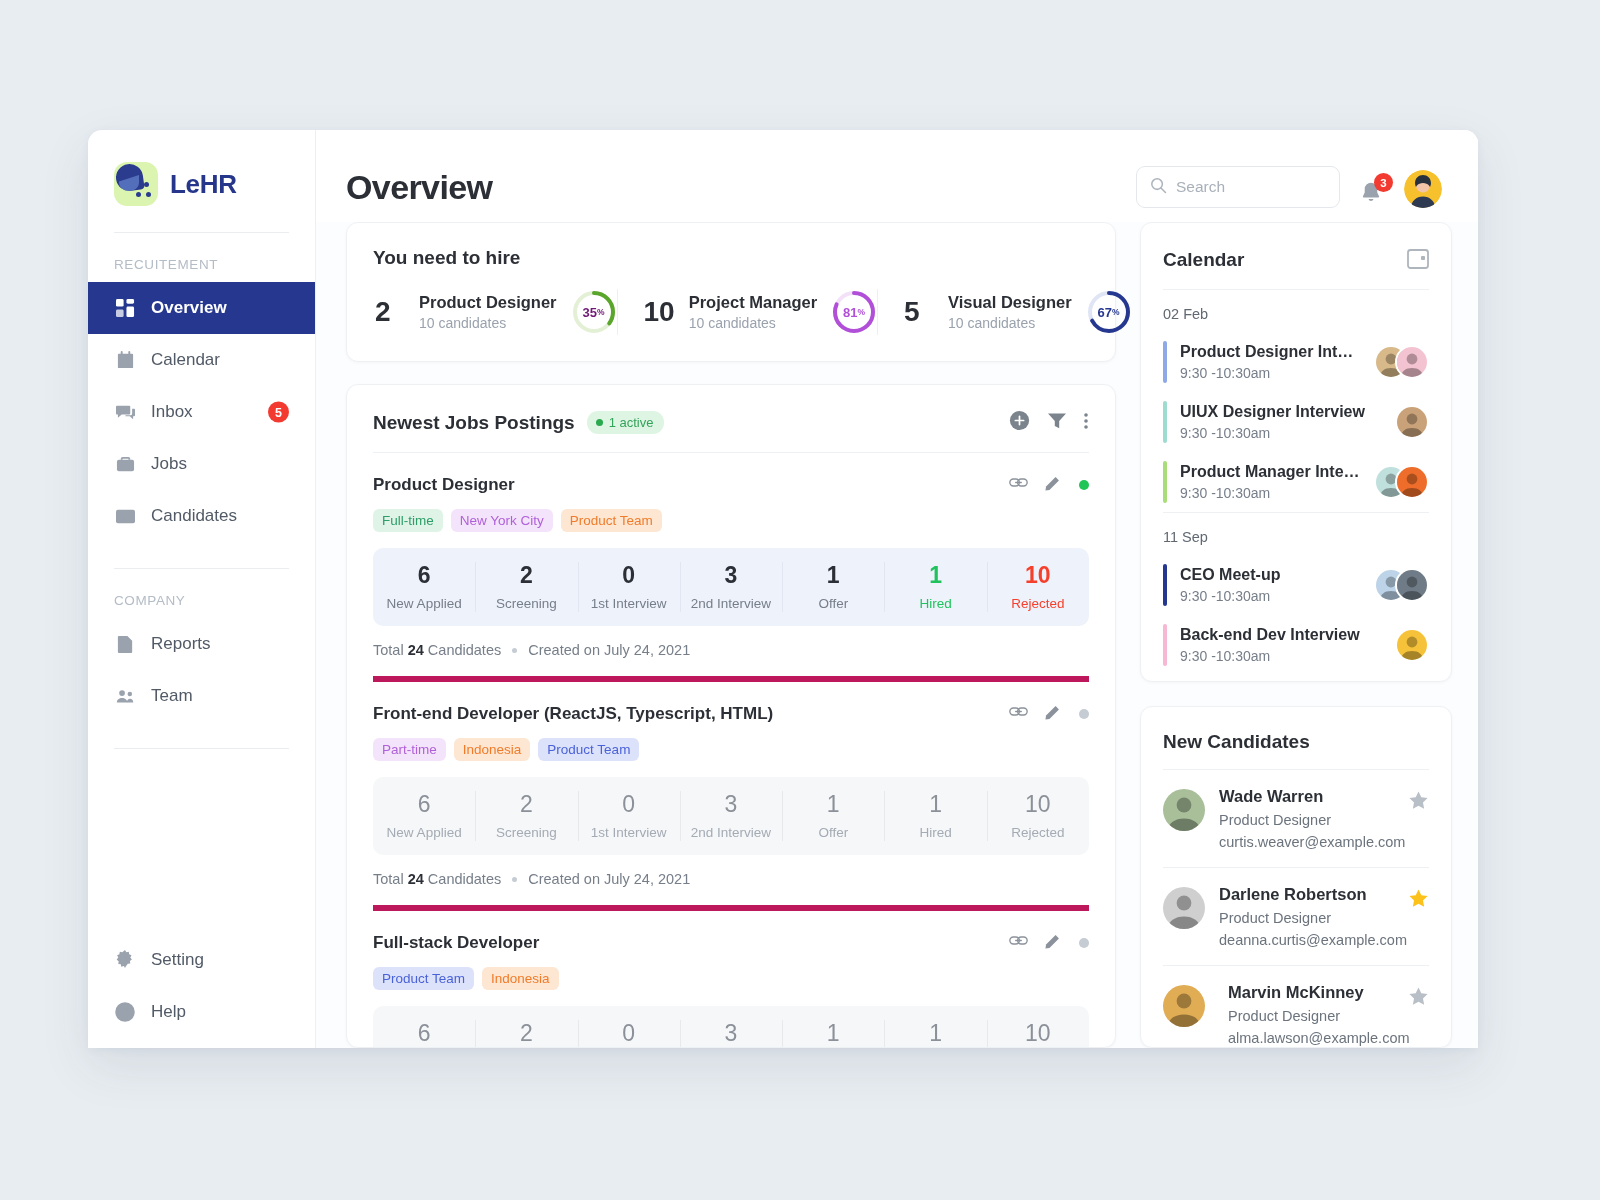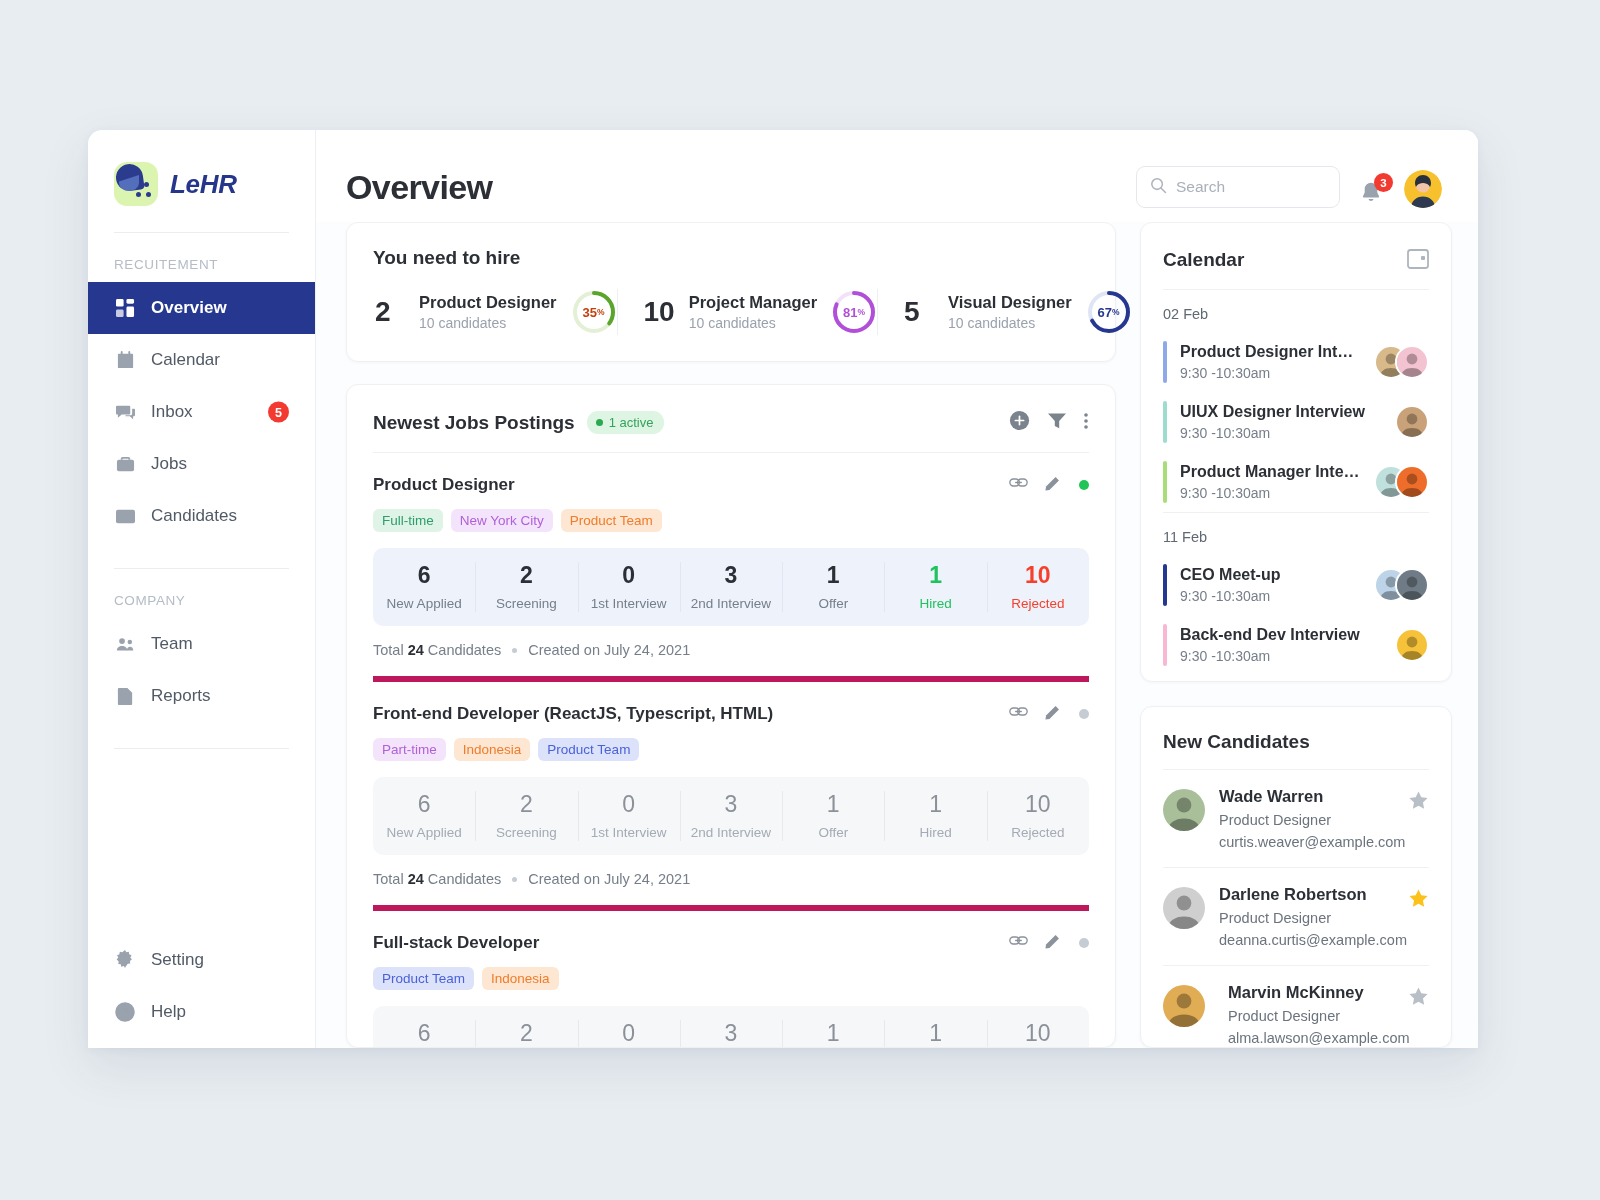--- a/index.html
+++ b/index.html
@@ -17,21 +17,21 @@
     width:1390px; height:918px;
     background:#ffffff;
     border-radius:14px 14px 0 0;
     box-shadow:0 18px 50px rgba(40,60,90,.10), 0 2px 10px rgba(40,60,90,.05);
     display:flex; overflow:hidden;
   }
 
   
   .sidebar{ width:228px; flex:0 0 228px; border-right:1px solid #edf0f3;
             display:flex; flex-direction:column; padding:0; position:relative; }
-  .brand{ display:flex; align-items:center; gap:12px; padding:32px 0 0 26px;font-style:italic; }
+  .brand{ display:flex; align-items:center; gap:12px; padding:32px 0 0 26px; }
   .logo-mark{ width:44px; height:44px; border-radius:13px; background:#dbf5b0;
               position:relative; overflow:hidden; flex:0 0 44px; }
   .logo-leaf{ position:absolute; left:2px; top:2px; width:27px; height:27px;
               background:#2b3c8e; border-radius:50% 50% 4px 50%; transform:rotate(-8deg); }
   .logo-leaf2{ position:absolute; left:5px; top:13px; width:20px; height:16px;
                background:#5a78c4; border-radius:0 0 50% 50%; opacity:.85;
                clip-path:polygon(0 40%,100% 0,100% 100%,0 100%); }
   .logo-d1{ position:absolute; right:9px; top:20px; width:5px; height:5px; border-radius:50%; background:#2b3c8e; }
   .logo-d2{ position:absolute; right:17px; top:30px; width:5px; height:5px; border-radius:50%; background:#2b3c8e; }
   .logo-d3{ position:absolute; right:7px; top:30px; width:5px; height:5px; border-radius:50%; background:#2b3c8e; }
@@ -231,39 +231,39 @@
           </svg>
         </span>
       <span>Candidates</span>
     </div>
 
     <div class="side-rule"></div>
     <div class="side-section">COMPANY</div>
 
     <div class="nav-item">
       <span class="ic">
+          <svg width="19" height="19" viewBox="0 0 18 20">
+            <path d="M2 1h9l5 5v12a1 1 0 01-1 1H2a1 1 0 01-1-1V2a1 1 0 011-1z"></path>
+            <rect x="4" y="9" width="9" height="1.6" rx=".8" fill="#fff"></rect>
+            <rect x="4" y="12.5" width="9" height="1.6" rx=".8" fill="#fff"></rect>
+          </svg>
+        </span>
+      <span>Reports</span>
+    </div>
+
+    <div class="nav-item">
+      <span class="ic">
           <svg width="19" height="19" viewBox="0 0 22 20">
             <circle cx="7" cy="6" r="3.3"></circle>
             <path d="M1 17c0-3.3 2.7-5.2 6-5.2s6 1.9 6 5.2H1z"></path>
             <circle cx="16" cy="7" r="2.6"></circle>
             <path d="M12.5 17c0-2.6 1.7-4.3 3.8-4.3 2.1 0 3.7 1.7 3.7 4.3h-7.5z"></path>
           </svg>
         </span>
       <span>Team</span>
-    </div>
-
-    <div class="nav-item">
-      <span class="ic">
-          <svg width="19" height="19" viewBox="0 0 18 20">
-            <path d="M2 1h9l5 5v12a1 1 0 01-1 1H2a1 1 0 01-1-1V2a1 1 0 011-1z"></path>
-            <rect x="4" y="9" width="9" height="1.6" rx=".8" fill="#fff"></rect>
-            <rect x="4" y="12.5" width="9" height="1.6" rx=".8" fill="#fff"></rect>
-          </svg>
-        </span>
-      <span>Reports</span>
     </div>
 
     <div class="side-rule"></div>
 
     <div class="side-bottom">
       <div class="nav-item">
         <span class="ic">
             <svg width="20" height="20" viewBox="0 0 20 20">
               <path d="M10 0l1.3 2.2 2.5-.5.4 2.5 2.3 1.1-1.2 2.2 1.6 1.9-2 1.6.4 2.5-2.5.3L11.1 16 10 18l-1.1-2-2.7.8-.4-2.5-2.5-.3.4-2.5L1.7 9.4l1.6-1.9L2.1 5.3l2.3-1.1.4-2.5 2.5.5L10 0z"></path>
               <circle cx="10" cy="9.2" r="3.2" fill="#fff"></circle>
@@ -322,21 +322,21 @@
           <div class="hire-row" id="hire-row">
               <div class="hire-item">
                 <div class="hire-num">2</div>
                 <div class="hire-txt">
                   <div class="hire-role">Product Designer</div>
                   <div class="hire-cand">10 candidates</div>
                 </div>
                 <div class="ring"><svg width="46" height="46">
                     <circle cx="23" cy="23" r="19" fill="none" stroke="#e4f0d5" stroke-width="4"></circle>
                     <circle cx="23" cy="23" r="19" fill="none" stroke="#5aa52b" stroke-width="4" stroke-linecap="round" stroke-dasharray="119.38052083641213" stroke-dashoffset="77.59733854366789"></circle>
-                  </svg><div class="ring-lbl" style="color:#c2410c">35<sup>%</sup></div></div>
+                  </svg><div class="ring-lbl" style="color:#701a75">35<sup>%</sup></div></div>
               </div>
               <div class="hire-item">
                 <div class="hire-num">10</div>
                 <div class="hire-txt">
                   <div class="hire-role">Project Manager</div>
                   <div class="hire-cand">10 candidates</div>
                 </div>
                 <div class="ring"><svg width="46" height="46">
                     <circle cx="23" cy="23" r="19" fill="none" stroke="#f3e1fa" stroke-width="4"></circle>
                     <circle cx="23" cy="23" r="19" fill="none" stroke="#b14fd8" stroke-width="4" stroke-linecap="round" stroke-dasharray="119.38052083641213" stroke-dashoffset="22.6822989589183"></circle>
@@ -609,21 +609,21 @@
                       </svg></span>
                     <span class="av"><svg width="30" height="30" viewBox="0 0 30 30">
                         <rect width="30" height="30" fill="#ee6d2a"></rect>
                         <circle cx="15" cy="12" r="5.4" fill="rgba(0,0,0,.28)"></circle>
                         <path d="M4 30c0-5.6 4.6-9 11-9s11 3.4 11 9H4z" fill="rgba(0,0,0,.32)"></path>
                       </svg></span>
                   </span>
                 </div>
               </div>
               <div class="cal-group">
-                <div class="cal-date">11 Feb</div>
+                <div class="cal-date">11 Sep</div>
                 <div class="cal-event">
                   <span class="cal-bar" style="background:#26378f"></span>
                   <span class="cal-info" style="display: block;">
                     <span class="cal-name" style="display: block;">CEO Meet-up</span>
                     <span class="cal-time" style="display: block;">9:30 -10:30am</span>
                   </span>
                   <span class="cal-avs">
                     <span class="av"><svg width="30" height="30" viewBox="0 0 30 30">
                         <rect width="30" height="30" fill="#bcd3e8"></rect>
                         <circle cx="15" cy="12" r="5.4" fill="rgba(0,0,0,.28)"></circle>

